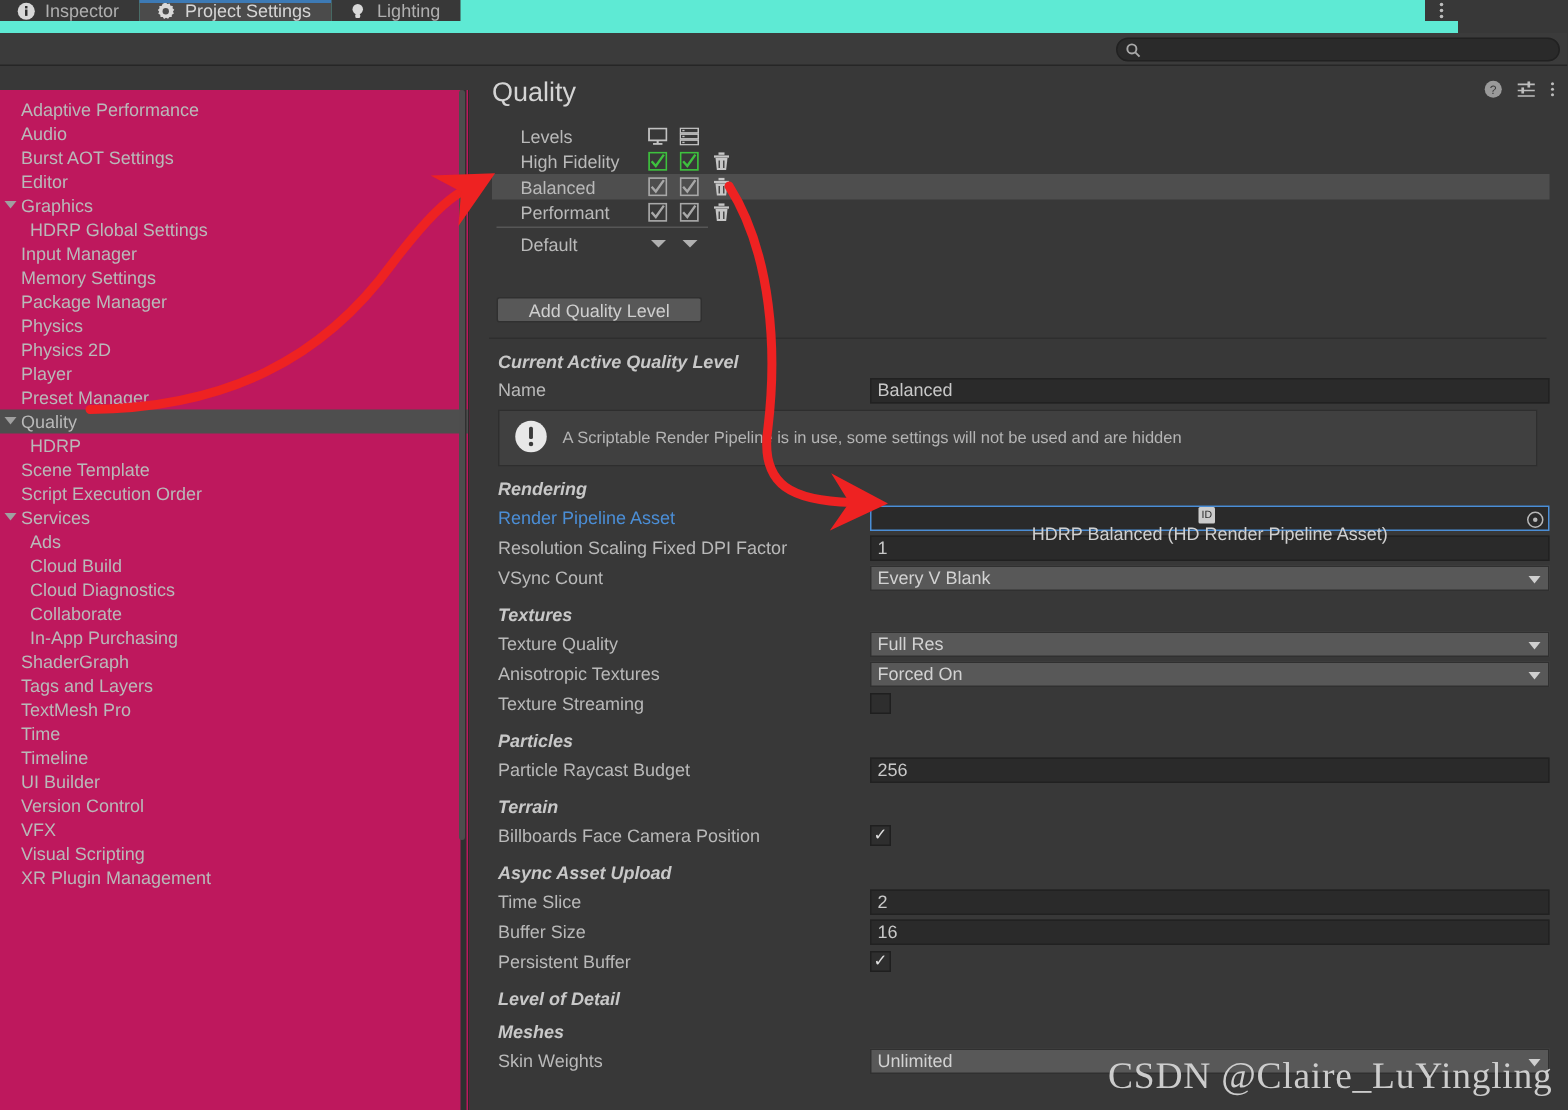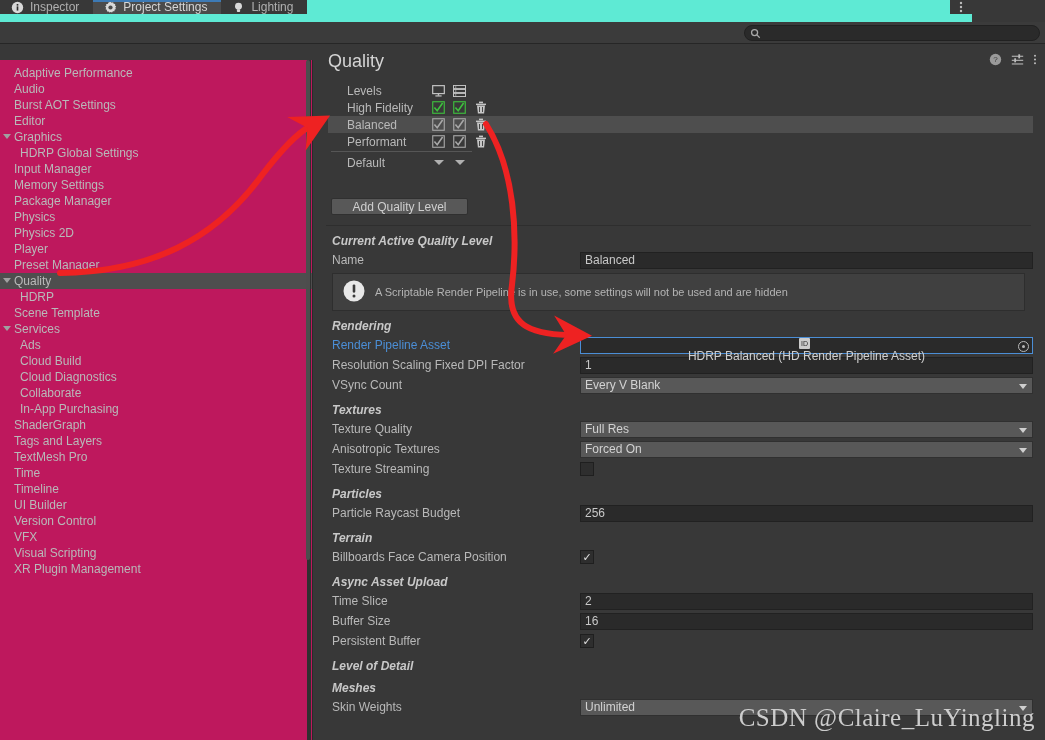--- a/index.html
+++ b/index.html
@@ -276,20 +276,21 @@
         <div class="side-item"><span>Input Manager</span></div>
         <div class="side-item"><span>Memory Settings</span></div>
         <div class="side-item"><span>Package Manager</span></div>
         <div class="side-item"><span>Physics</span></div>
         <div class="side-item"><span>Physics 2D</span></div>
         <div class="side-item"><span>Player</span></div>
         <div class="side-item"><span>Preset Manager</span></div>
         <div class="side-item selected"><span class="arrow"></span><span>Quality</span></div>
         <div class="side-item child"><span>HDRP</span></div>
         <div class="side-item"><span>Scene Template</span></div>
+        <div class="side-item"><span>Script Execution Order</span></div>
         <div class="side-item"><span class="arrow"></span><span>Services</span></div>
         <div class="side-item child"><span>Ads</span></div>
         <div class="side-item child"><span>Cloud Build</span></div>
         <div class="side-item child"><span>Cloud Diagnostics</span></div>
         <div class="side-item child"><span>Collaborate</span></div>
         <div class="side-item child"><span>In-App Purchasing</span></div>
         <div class="side-item"><span>ShaderGraph</span></div>
         <div class="side-item"><span>Tags and Layers</span></div>
         <div class="side-item"><span>TextMesh Pro</span></div>
         <div class="side-item"><span>Time</span></div>

